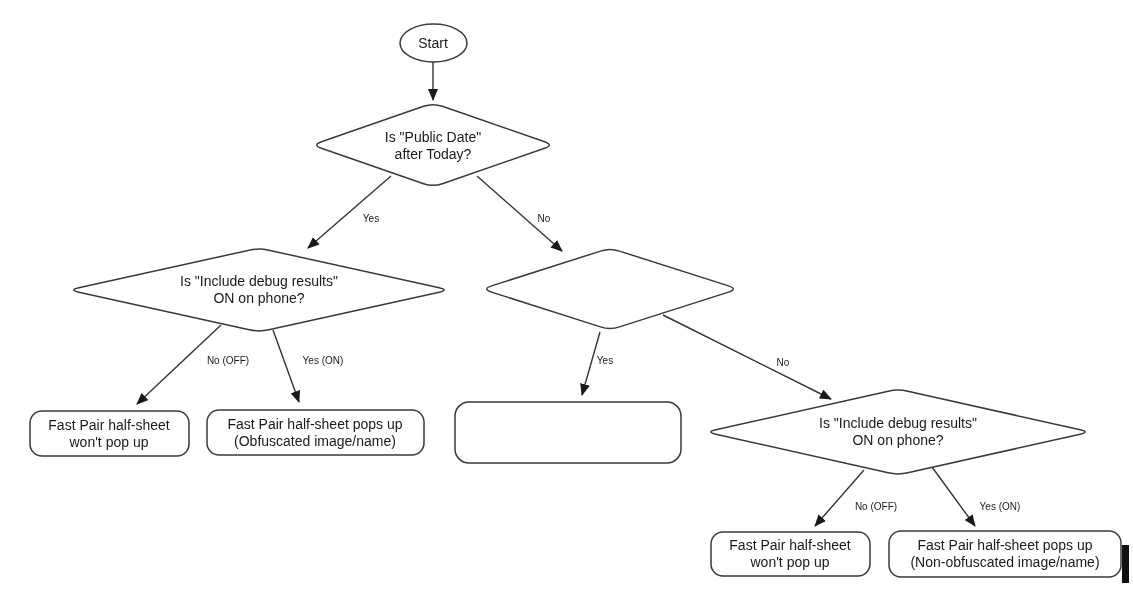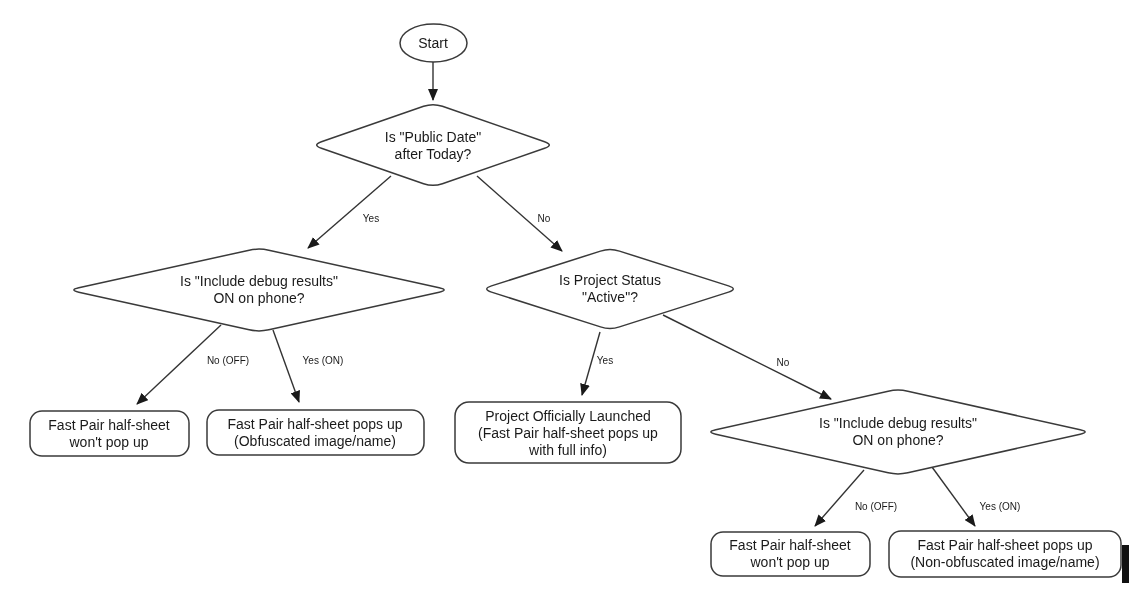--- a/index.html
+++ b/index.html
@@ -66,31 +66,26 @@
     <rect x="1122" y="545" width="7" height="38" fill="#111111"></rect>
   </svg>
 
   <div class="labels">
 
     <div class="label" style="left:433px; top:43px;">Start</div>
     <div class="label" style="left:433px; top:146px;">Is "Public Date"
 after Today?</div>
     <div class="label" style="left:259px; top:290px;">Is "Include debug results"
 ON on phone?</div>
-    <div class="label" style="left:610px; top:289px;">Is Project Status
-"Active"?</div>
     <div class="label" style="left:898px; top:432px;">Is "Include debug results"
 ON on phone?</div>
     <div class="label" style="left:109px; top:434px;">Fast Pair half-sheet
 won't pop up</div>
     <div class="label" style="left:315px; top:433px;">Fast Pair half-sheet pops up
 (Obfuscated image/name)</div>
-    <div class="label" style="left:568px; top:433px;">Project Officially Launched
-(Fast Pair half-sheet pops up
-with full info)</div>
     <div class="label" style="left:790px; top:554px;">Fast Pair half-sheet
 won't pop up</div>
     <div class="label" style="left:1005px;top:554px;">Fast Pair half-sheet pops up
 (Non-obfuscated image/name)</div>
 
     <div class="label edge-label" style="left:371px;  top:218px;">Yes</div>
     <div class="label edge-label" style="left:544px;  top:218px;">No</div>
     <div class="label edge-label" style="left:228px;  top:360px;">No (OFF)</div>
     <div class="label edge-label" style="left:323px;  top:360px;">Yes (ON)</div>
     <div class="label edge-label" style="left:605px;  top:360px;">Yes</div>

